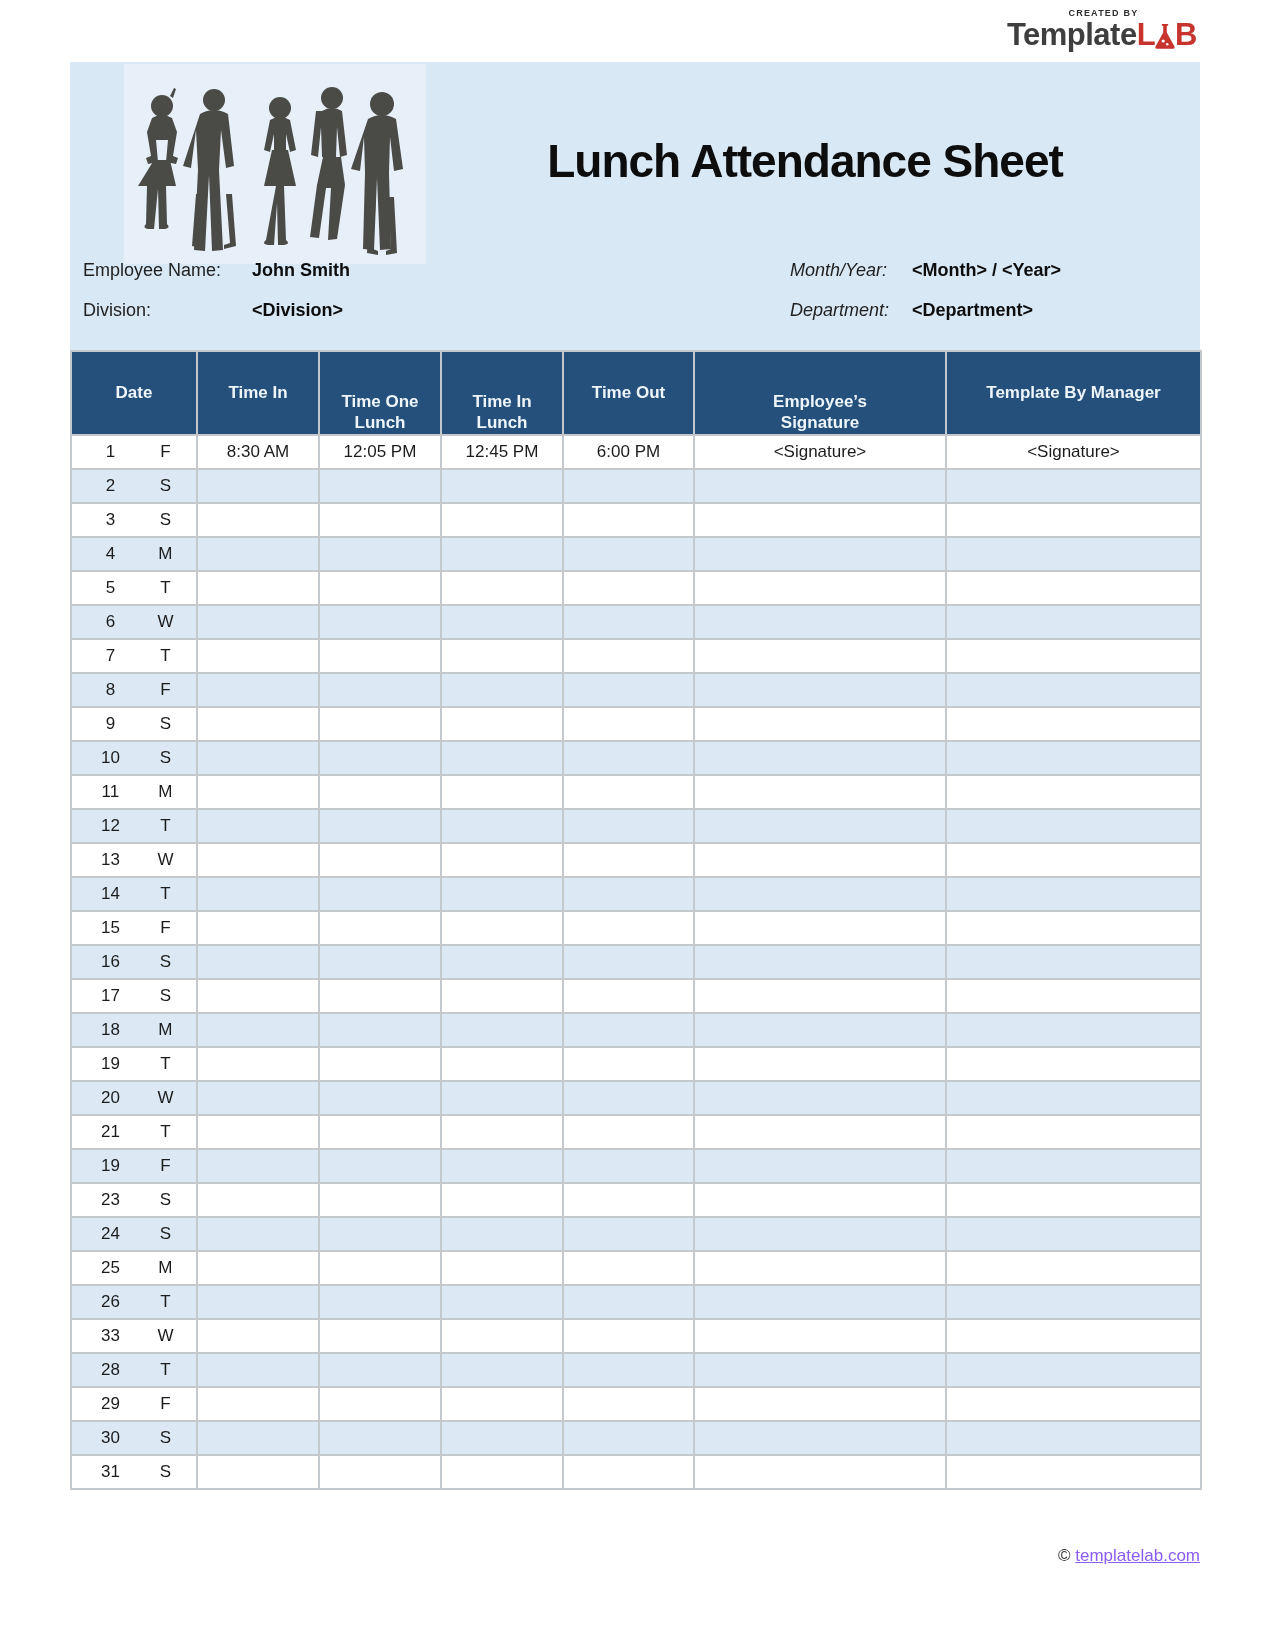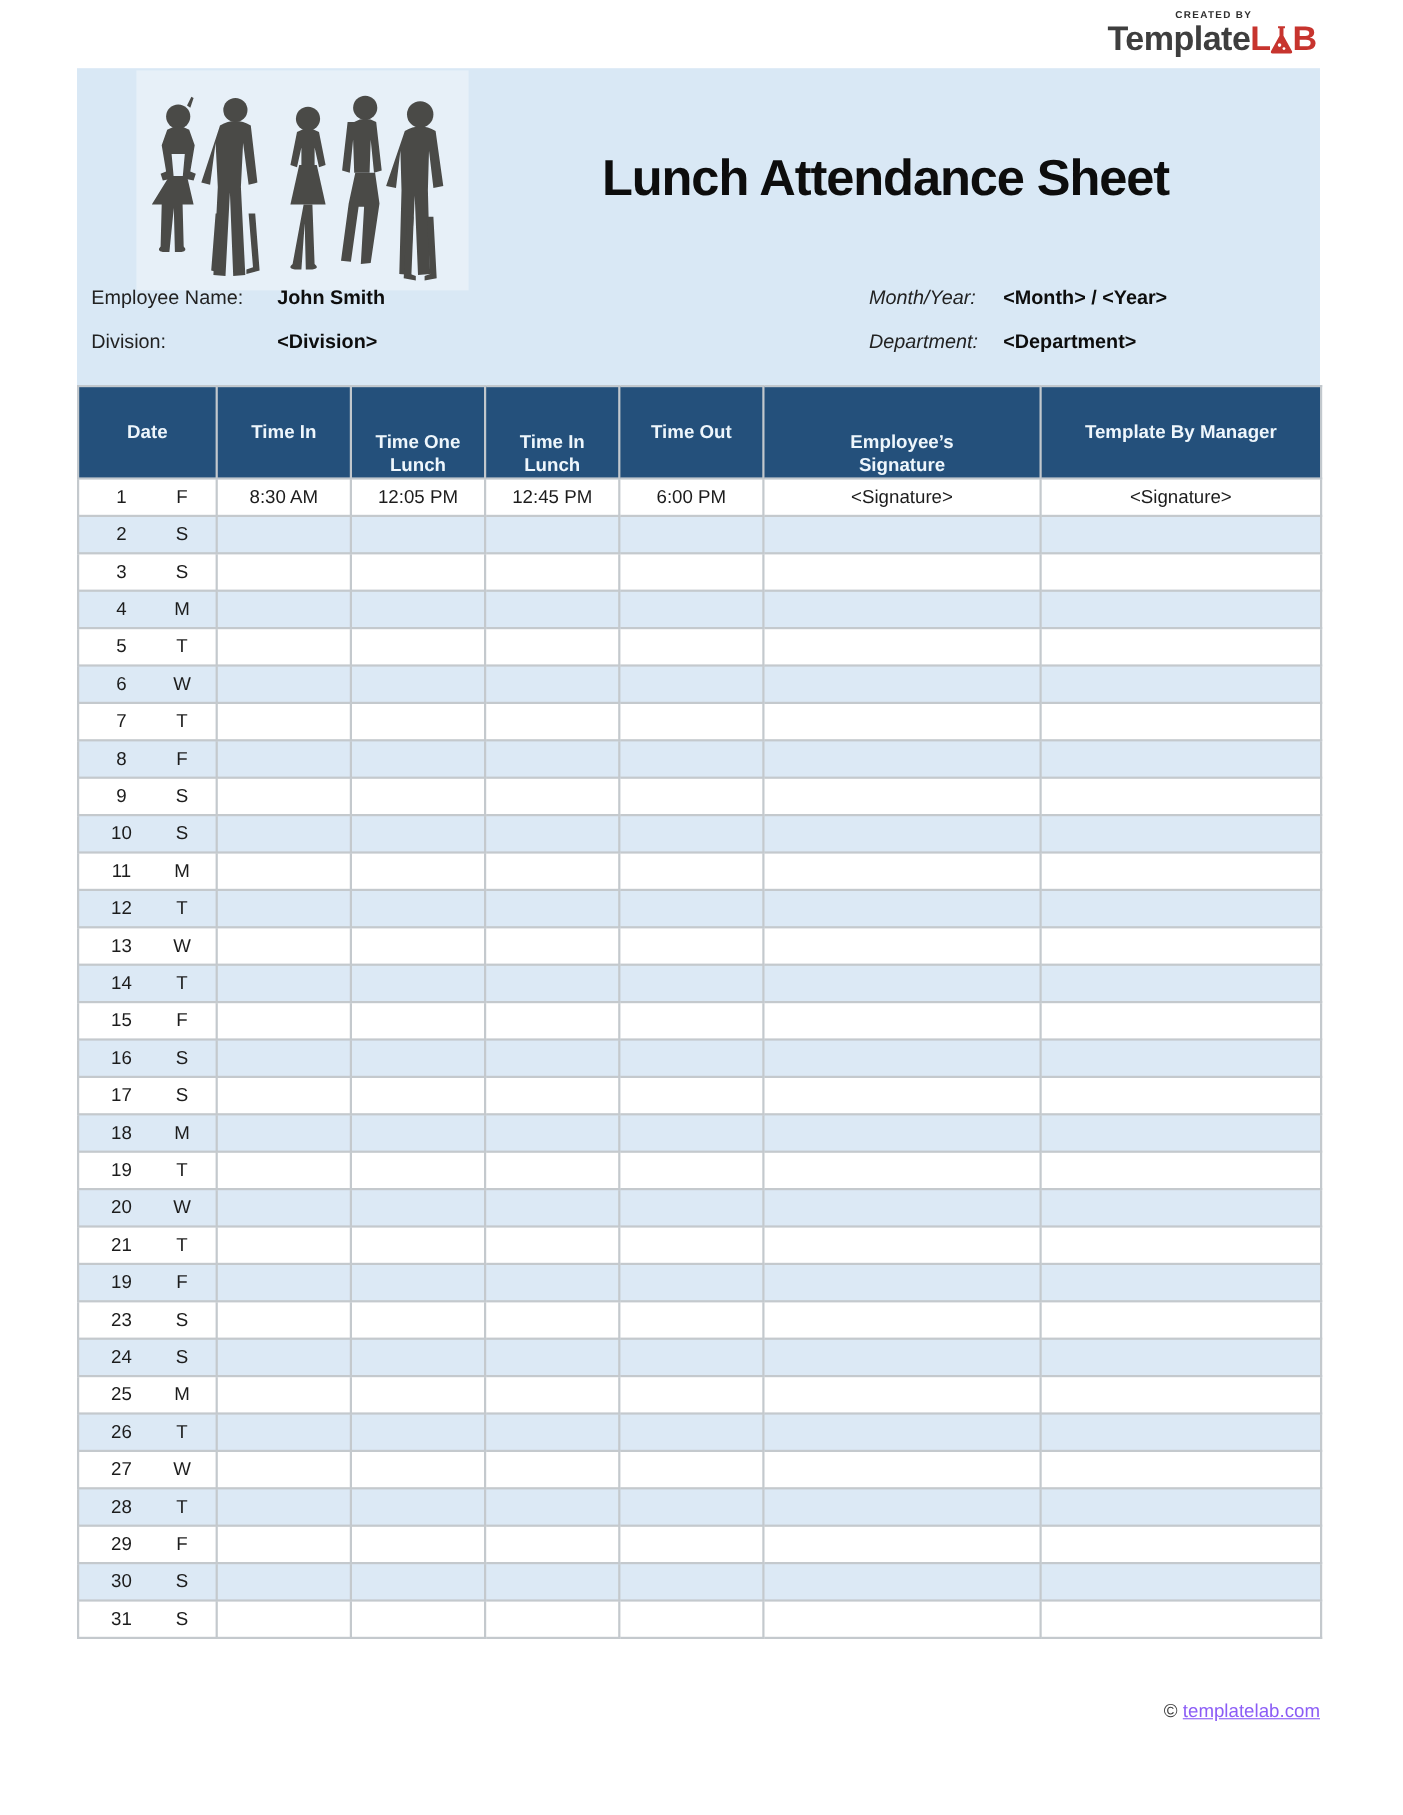--- a/index.html
+++ b/index.html
@@ -496,21 +496,21 @@
           <td></td>
           <td></td>
           <td></td>
           <td></td>
           <td></td>
           <td></td>
         </tr>
         <tr>
           <td>
             <div class="date-cell">
-              <span class="dnum">27</span>
+              <span class="dnum">33</span>
               <span class="dday">W</span>
             </div>
           </td>
           <td></td>
           <td></td>
           <td></td>
           <td></td>
           <td></td>
           <td></td>
         </tr>

